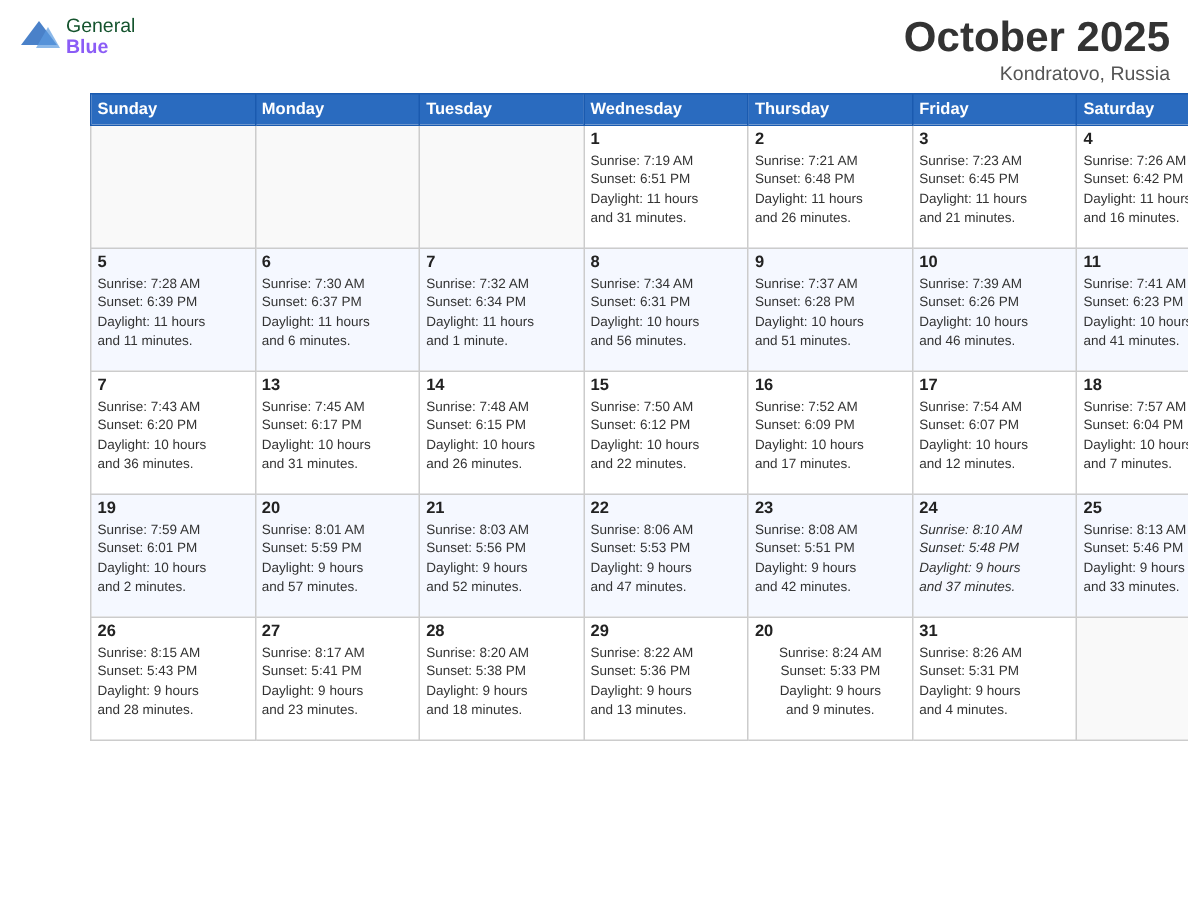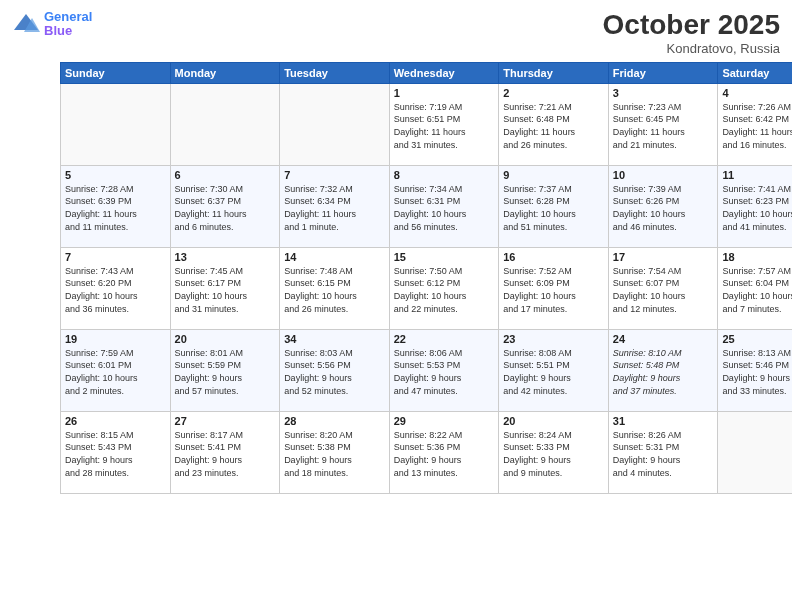--- a/index.html
+++ b/index.html
@@ -27,22 +27,22 @@
       align-items: center;
       gap: 2px;
     }
     .logo-text {
       display: flex;
       flex-direction: column;
       line-height: 1.1;
     }
     .logo-general {
       font-size: 13px;
-      font-weight: bold;
-      color: #3b82f6;
+      font-weight: normal;
+      color: #14532d;
     }
     .logo-blue {
       font-size: 13px;
       font-weight: bold;
       color: #8b5cf6;
     }
     .logo-icon {
       width: 28px;
       height: 28px;
       margin-right: 2px;
@@ -285,21 +285,21 @@
 and 2 minutes.</div>
           </td>
           <td>
             <span class="day-num">20</span>
             <div class="day-info" style="white-space: pre-line;">Sunrise: 8:01 AM
 Sunset: 5:59 PM
 Daylight: 9 hours
 and 57 minutes.</div>
           </td>
           <td>
-            <span class="day-num">34</span>
+            <span class="day-num">21</span>
             <div class="day-info" style="white-space: pre-line;">Sunrise: 8:03 AM
 Sunset: 5:56 PM
 Daylight: 9 hours
 and 52 minutes.</div>
           </td>
           <td>
             <span class="day-num">22</span>
             <div class="day-info" style="white-space: pre-line;">Sunrise: 8:06 AM
 Sunset: 5:53 PM
 Daylight: 9 hours
@@ -351,21 +351,21 @@
           </td>
           <td>
             <span class="day-num">29</span>
             <div class="day-info" style="white-space: pre-line;">Sunrise: 8:22 AM
 Sunset: 5:36 PM
 Daylight: 9 hours
 and 13 minutes.</div>
           </td>
           <td>
             <span class="day-num">20</span>
-            <div class="day-info" style="white-space: pre-line;">Sunrise: 8:24 AM
+            <div class="day-info" style="white-space: pre-line; text-align: center;">Sunrise: 8:24 AM
 Sunset: 5:33 PM
 Daylight: 9 hours
 and 9 minutes.</div>
           </td>
           <td>
             <span class="day-num">31</span>
             <div class="day-info" style="white-space: pre-line;">Sunrise: 8:26 AM
 Sunset: 5:31 PM
 Daylight: 9 hours
 and 4 minutes.</div>

